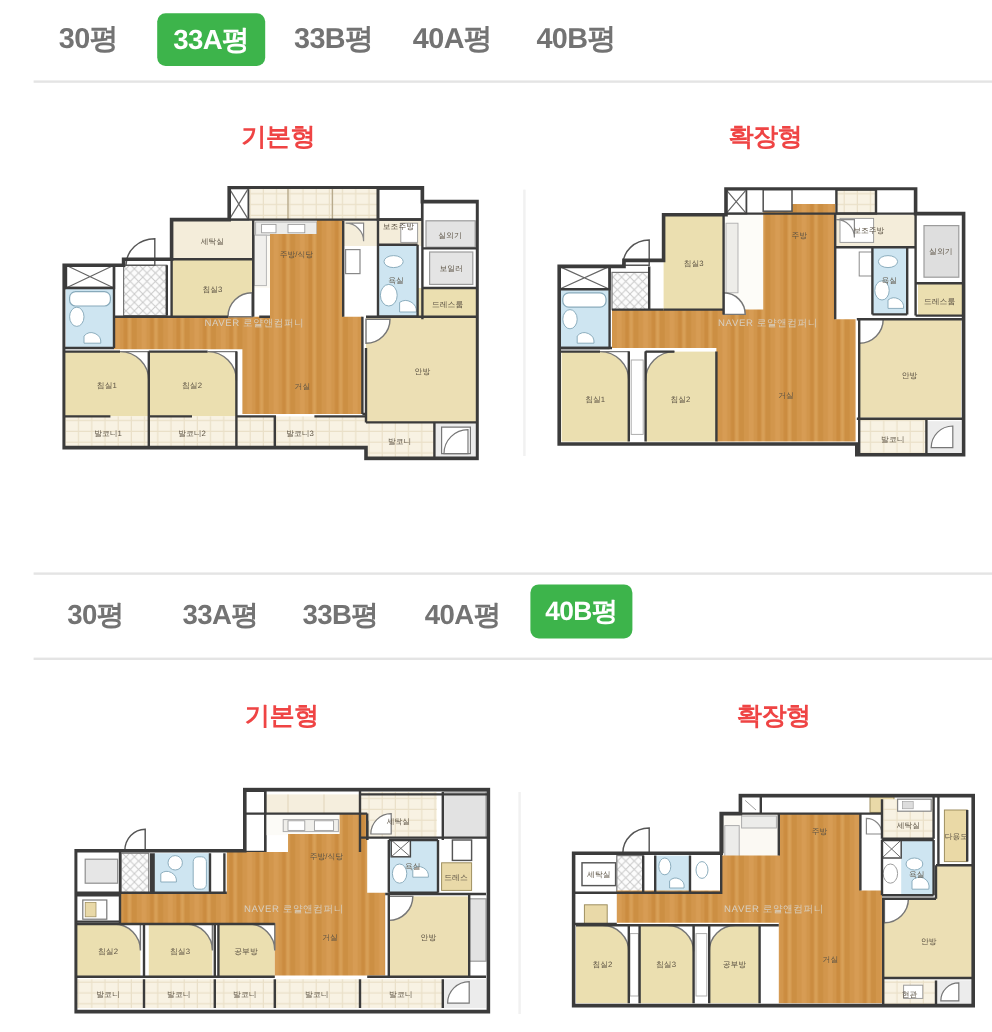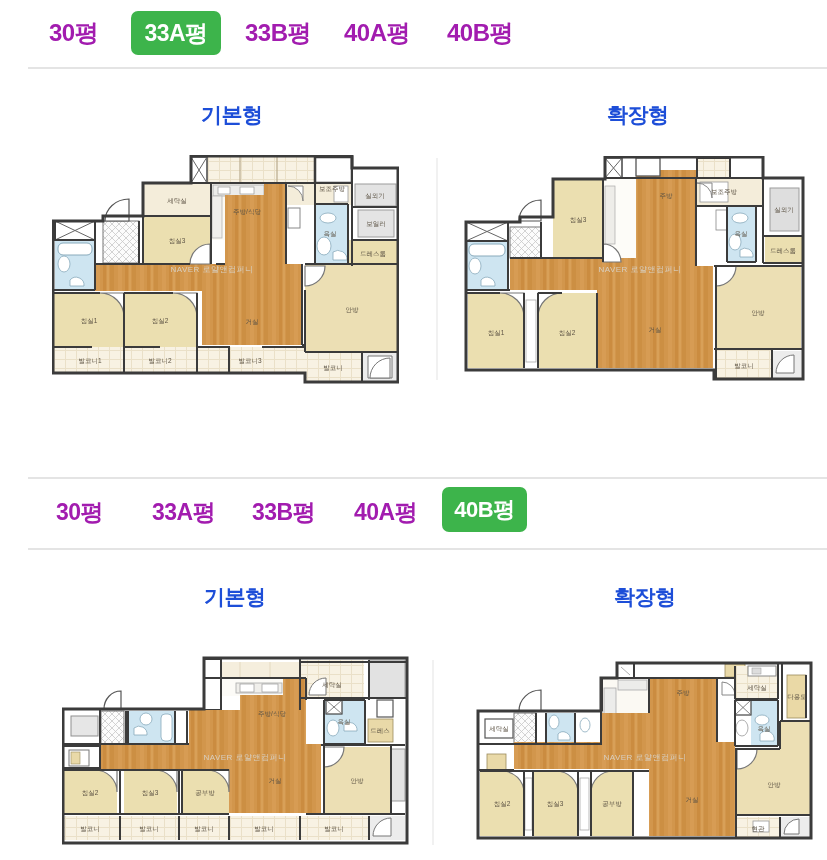--- a/index.html
+++ b/index.html
@@ -1,20 +1,20 @@
 <!DOCTYPE html>
 <html><head>
 <meta charset="utf-8">
 <style>
   html,body{margin:0;padding:0;}
   body{width:827px;height:860px;position:relative;background:#fff;font-family:"Liberation Sans",sans-serif;overflow:hidden;}
-  .tab{position:absolute;font-weight:700;color:#a21caf;line-height:1;letter-spacing:-0.5px;}
+  .tab{position:absolute;font-weight:700;color:#737373;line-height:1;letter-spacing:-0.5px;}
   .pill{position:absolute;background:#3db44b;border-radius:7px;display:flex;align-items:center;justify-content:center;color:#fff;font-weight:700;letter-spacing:-0.5px;}
   .sep{position:absolute;background:#e4e4e4;height:2px;}
-  .plabel{position:absolute;font-weight:700;color:#1d4ed8;line-height:1;letter-spacing:-0.5px;}
+  .plabel{position:absolute;font-weight:700;color:#ef4444;line-height:1;letter-spacing:-0.5px;}
   .vdiv{position:absolute;background:#f1f1f1;width:2px;}
   svg{position:absolute;}
   text{font-family:"Liberation Sans",sans-serif;}
 </style>
 </head>
 <body>
 
 <svg width="0" height="0" style="position:absolute">
 <defs>
   <pattern id="wood" width="22" height="30" patternUnits="userSpaceOnUse">

